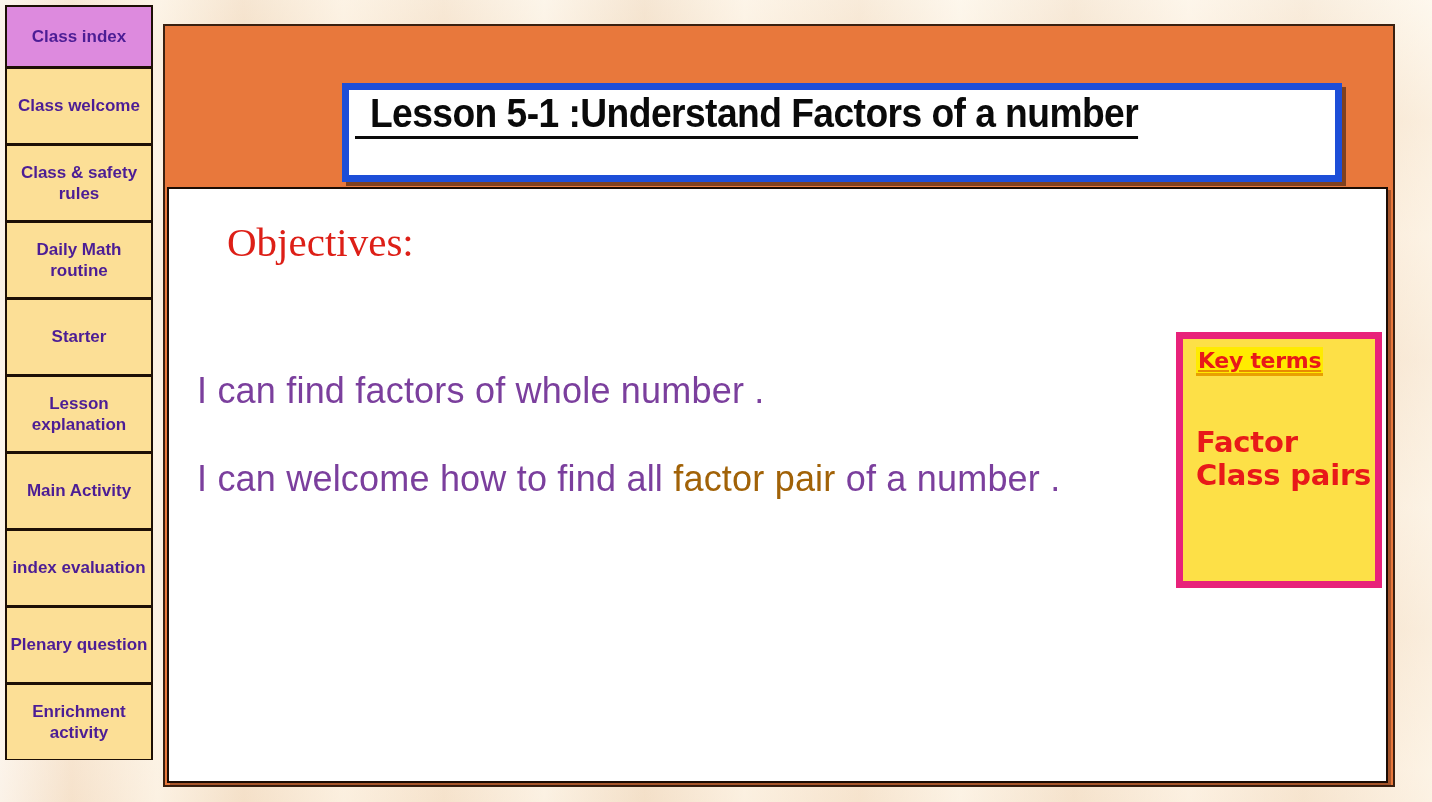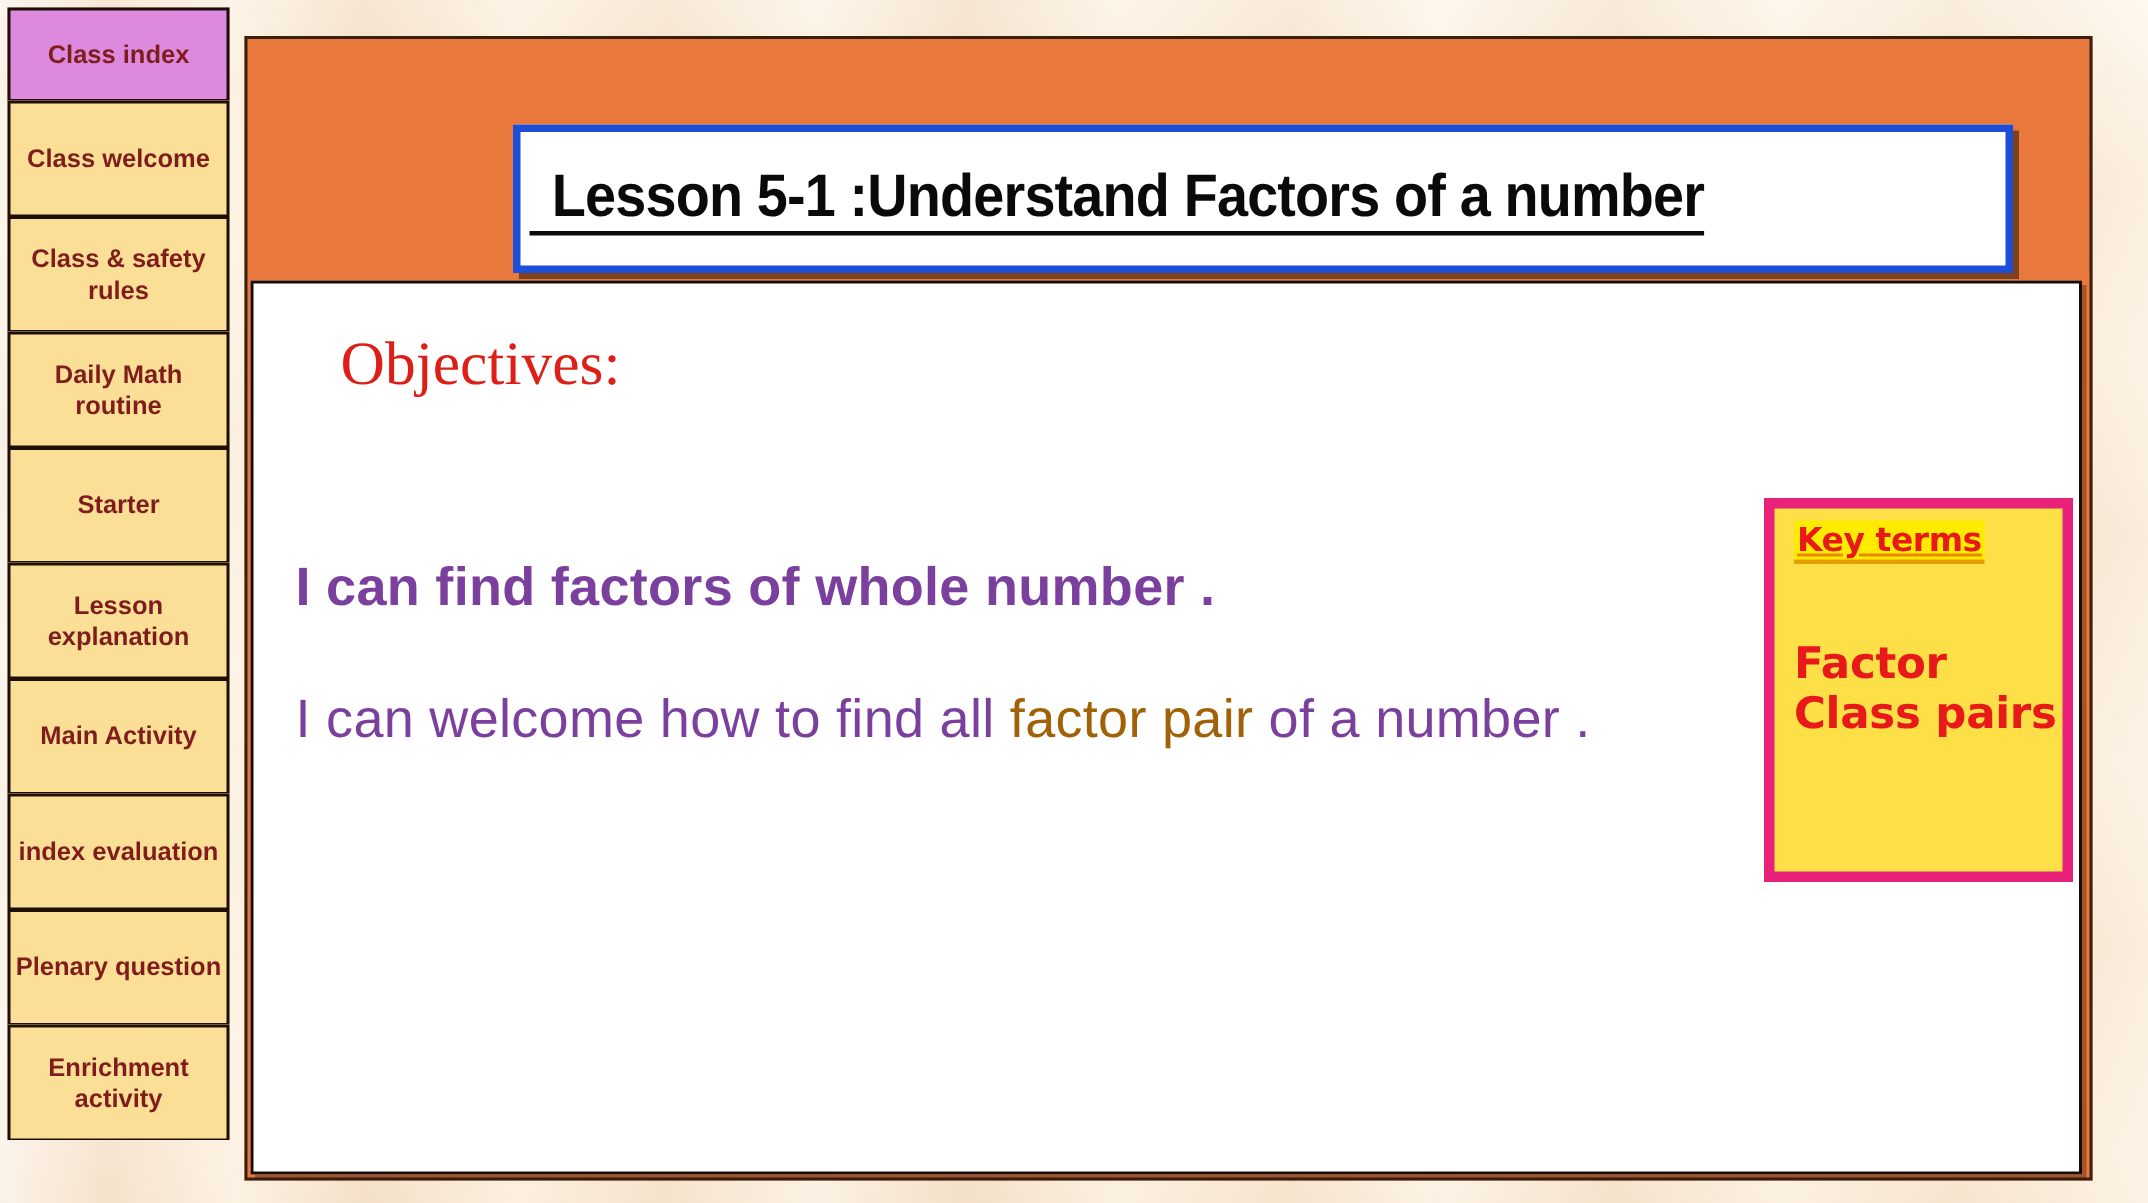--- a/index.html
+++ b/index.html
@@ -61,25 +61,25 @@
   }
 
   
   #title-box {
     position: absolute;
     left: 177px;
     top: 57px;
     width: 1000px;
     height: 99px;
     background: #ffffff;
-    border: 5px solid #1d4ed8;
+    border: 7px solid #1d4ed8;
     box-sizing: border-box;
     box-shadow: 4px 4px 0 rgba(40,18,8,0.55);
     display: flex;
-    align-items: center;
+    align-items: flex-start;
   }
   #title-text {
     font-family: "Liberation Sans Narrow", "Liberation Sans", sans-serif;
     font-weight: bold;
     font-size: 40px;
     letter-spacing: -0.6px;
     color: #0a0a0a;
     padding-left: 16px;
     border-bottom: 3px solid #0a0a0a;
     display: inline-block;
@@ -115,21 +115,21 @@
   }
 
   .objective-line {
     position: absolute;
     font-family: "Liberation Sans Narrow", "Liberation Sans", sans-serif;
     font-size: 36px;
     color: #7b3f9d;
     white-space: nowrap;
     letter-spacing: 0.2px;
   }
-  #objective-1 { left: 28px; top: 181px; font-weight: bold; }
+  #objective-1 { left: 28px; top: 181px; }
   #objective-2 { left: 28px; top: 269px; }
   .objective-line b {
     font-weight: normal;
     color: #a16207;
   }
 
   
   #key-terms-box {
     position: absolute;
     left: 1007px;
@@ -182,21 +182,21 @@
     border: 2px solid #1d0f05;
     border-bottom-width: 1px;
     background: #fcdf96;
     display: flex;
     align-items: center;
     justify-content: center;
     text-align: center;
     font-family: "Liberation Sans", sans-serif;
     font-weight: bold;
     font-size: 17px;
-    color: #7f1d1d;
+    color: #4c1d95;
     line-height: 1.25;
     padding: 2px 0;
     height: 77px;
   }
   .sidebar-item.first { height: 62px; }
   .sidebar-item.accent-purple { background: #dd8ade; }
   .sidebar-item.accent-green  { background: #8bc83e; }
 </style>
 </head>
 <body>

